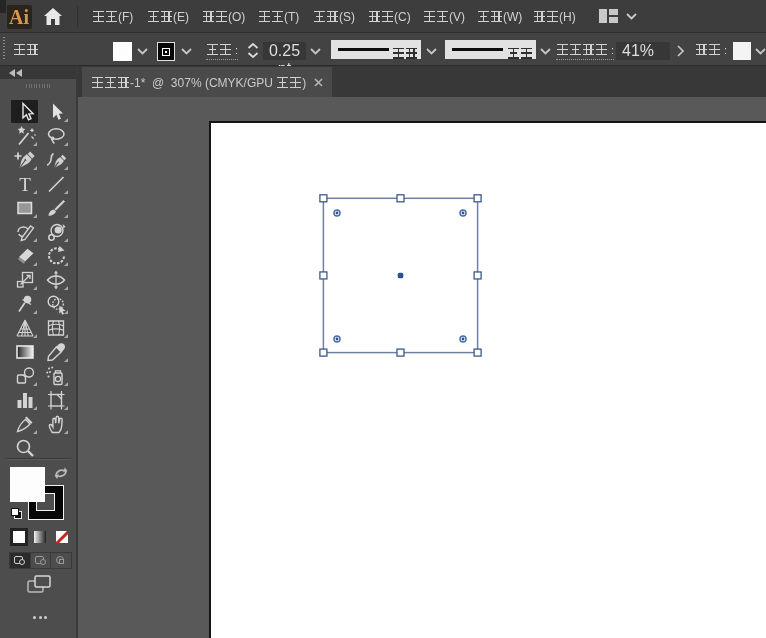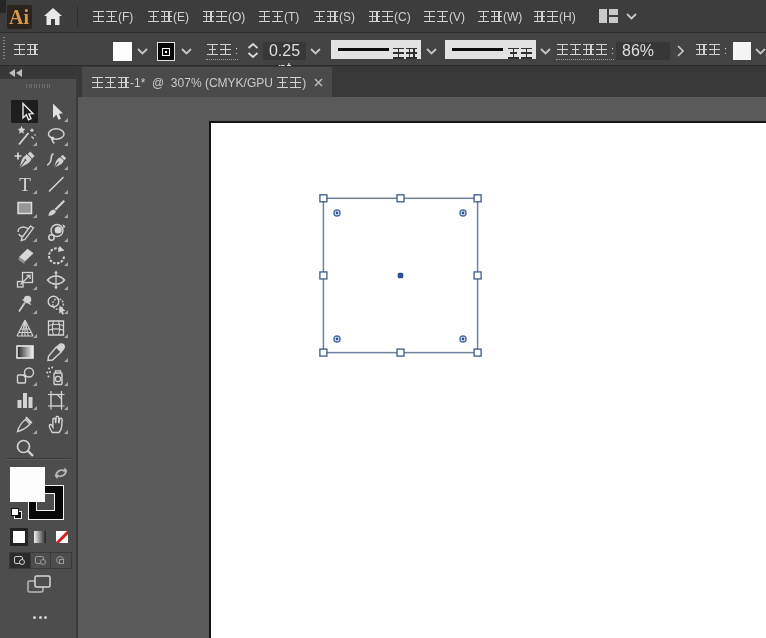--- a/index.html
+++ b/index.html
@@ -82,21 +82,21 @@
       <path d="M1 1 L5.5 5.5 L10 1" stroke="#c6c6c6" stroke-width="1.8" fill="none"></path>
     </svg>
 <div class="abs" style="left:445px;top:40px;width:91px;height:19px;background:#e2e2e2;">
 <div class="abs" style="left:7px;top:8px;width:51px;height:3px;background:#0d0d0d;"></div>
 <div class="abs" style="left:62px;top:3.5px;"><span class="cj cjd v2"><i></i><i></i><i></i><b></b></span><span class="cj cjd"><i></i><i></i><i></i><b></b></span></div>
     </div>
 <svg class="abs" style="left:540px;top:48px;" width="11" height="7" viewBox="0 0 11 7">
       <path d="M1 1 L5.5 5.5 L10 1" stroke="#c6c6c6" stroke-width="1.8" fill="none"></path>
     </svg>
 <div class="txt" style="left:556px;top:43px;border-bottom:1px dotted #9a9a9a;padding-bottom:2px;"><span class="cj"><i></i><i></i><i></i><b></b></span><span class="cj v2"><i></i><i></i><i></i><b></b></span><span class="cj v3"><i></i><i></i><i></i><b></b><u></u></span><span class="cj"><i></i><i></i><i></i><b></b></span><span style="font-size:11px;"> :</span></div>
-<div class="field" style="left:616px;top:42px;width:54px;height:18px;line-height:18px;padding-left:6px;box-sizing:border-box;">86%</div>
+<div class="field" style="left:616px;top:42px;width:54px;height:18px;line-height:18px;padding-left:6px;box-sizing:border-box;">41%</div>
 <svg class="abs" style="left:677px;top:45px;" width="7" height="12" viewBox="0 0 7 12">
       <path d="M1 1 L6 6 L1 11" stroke="#c6c6c6" stroke-width="1.6" fill="none"></path>
     </svg>
 <div class="txt" style="left:695px;top:43px;"><span class="cj v3"><i></i><i></i><i></i><b></b><u></u></span><span class="cj"><i></i><i></i><i></i><b></b></span><span style="font-size:11px;"> :</span></div>
 <div class="abs" style="left:733px;top:42px;width:18px;height:18px;background:#f4f4f4;"></div>
 <svg class="abs" style="left:755px;top:48px;" width="11" height="7" viewBox="0 0 11 7">
       <path d="M1 1 L5.5 5.5 L10 1" stroke="#c6c6c6" stroke-width="1.8" fill="none"></path>
     </svg>
 </div>
 

